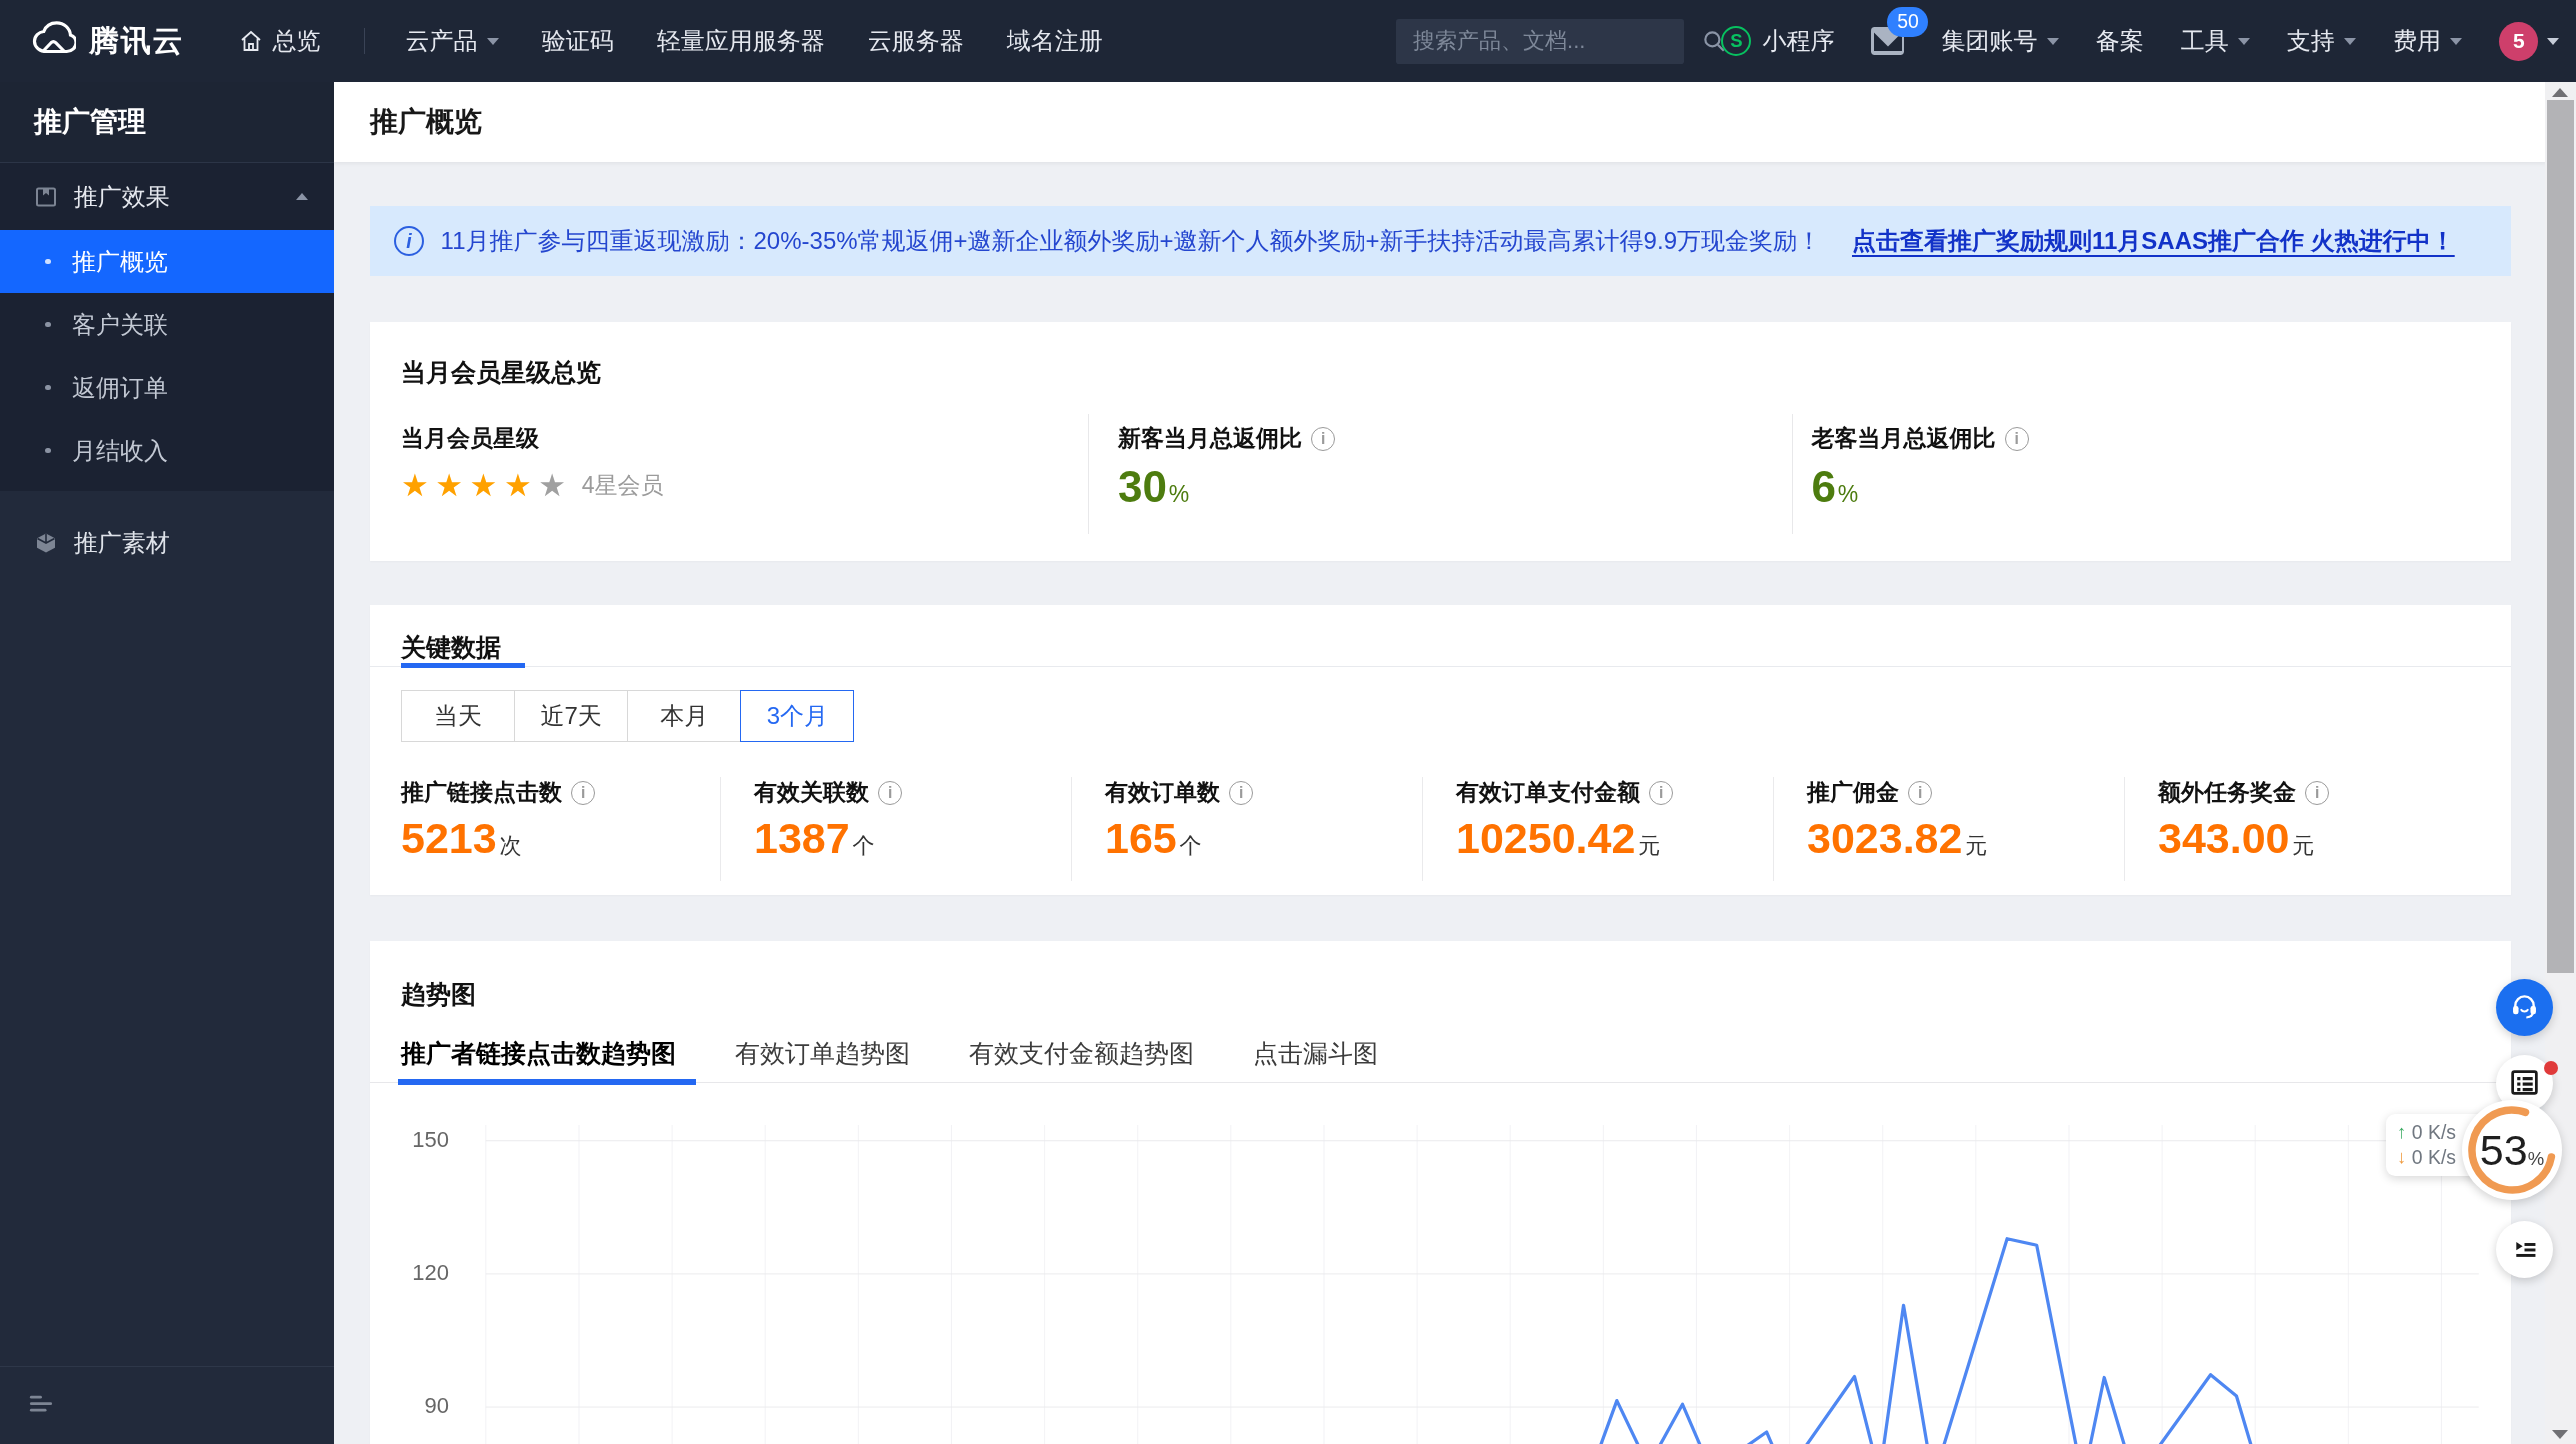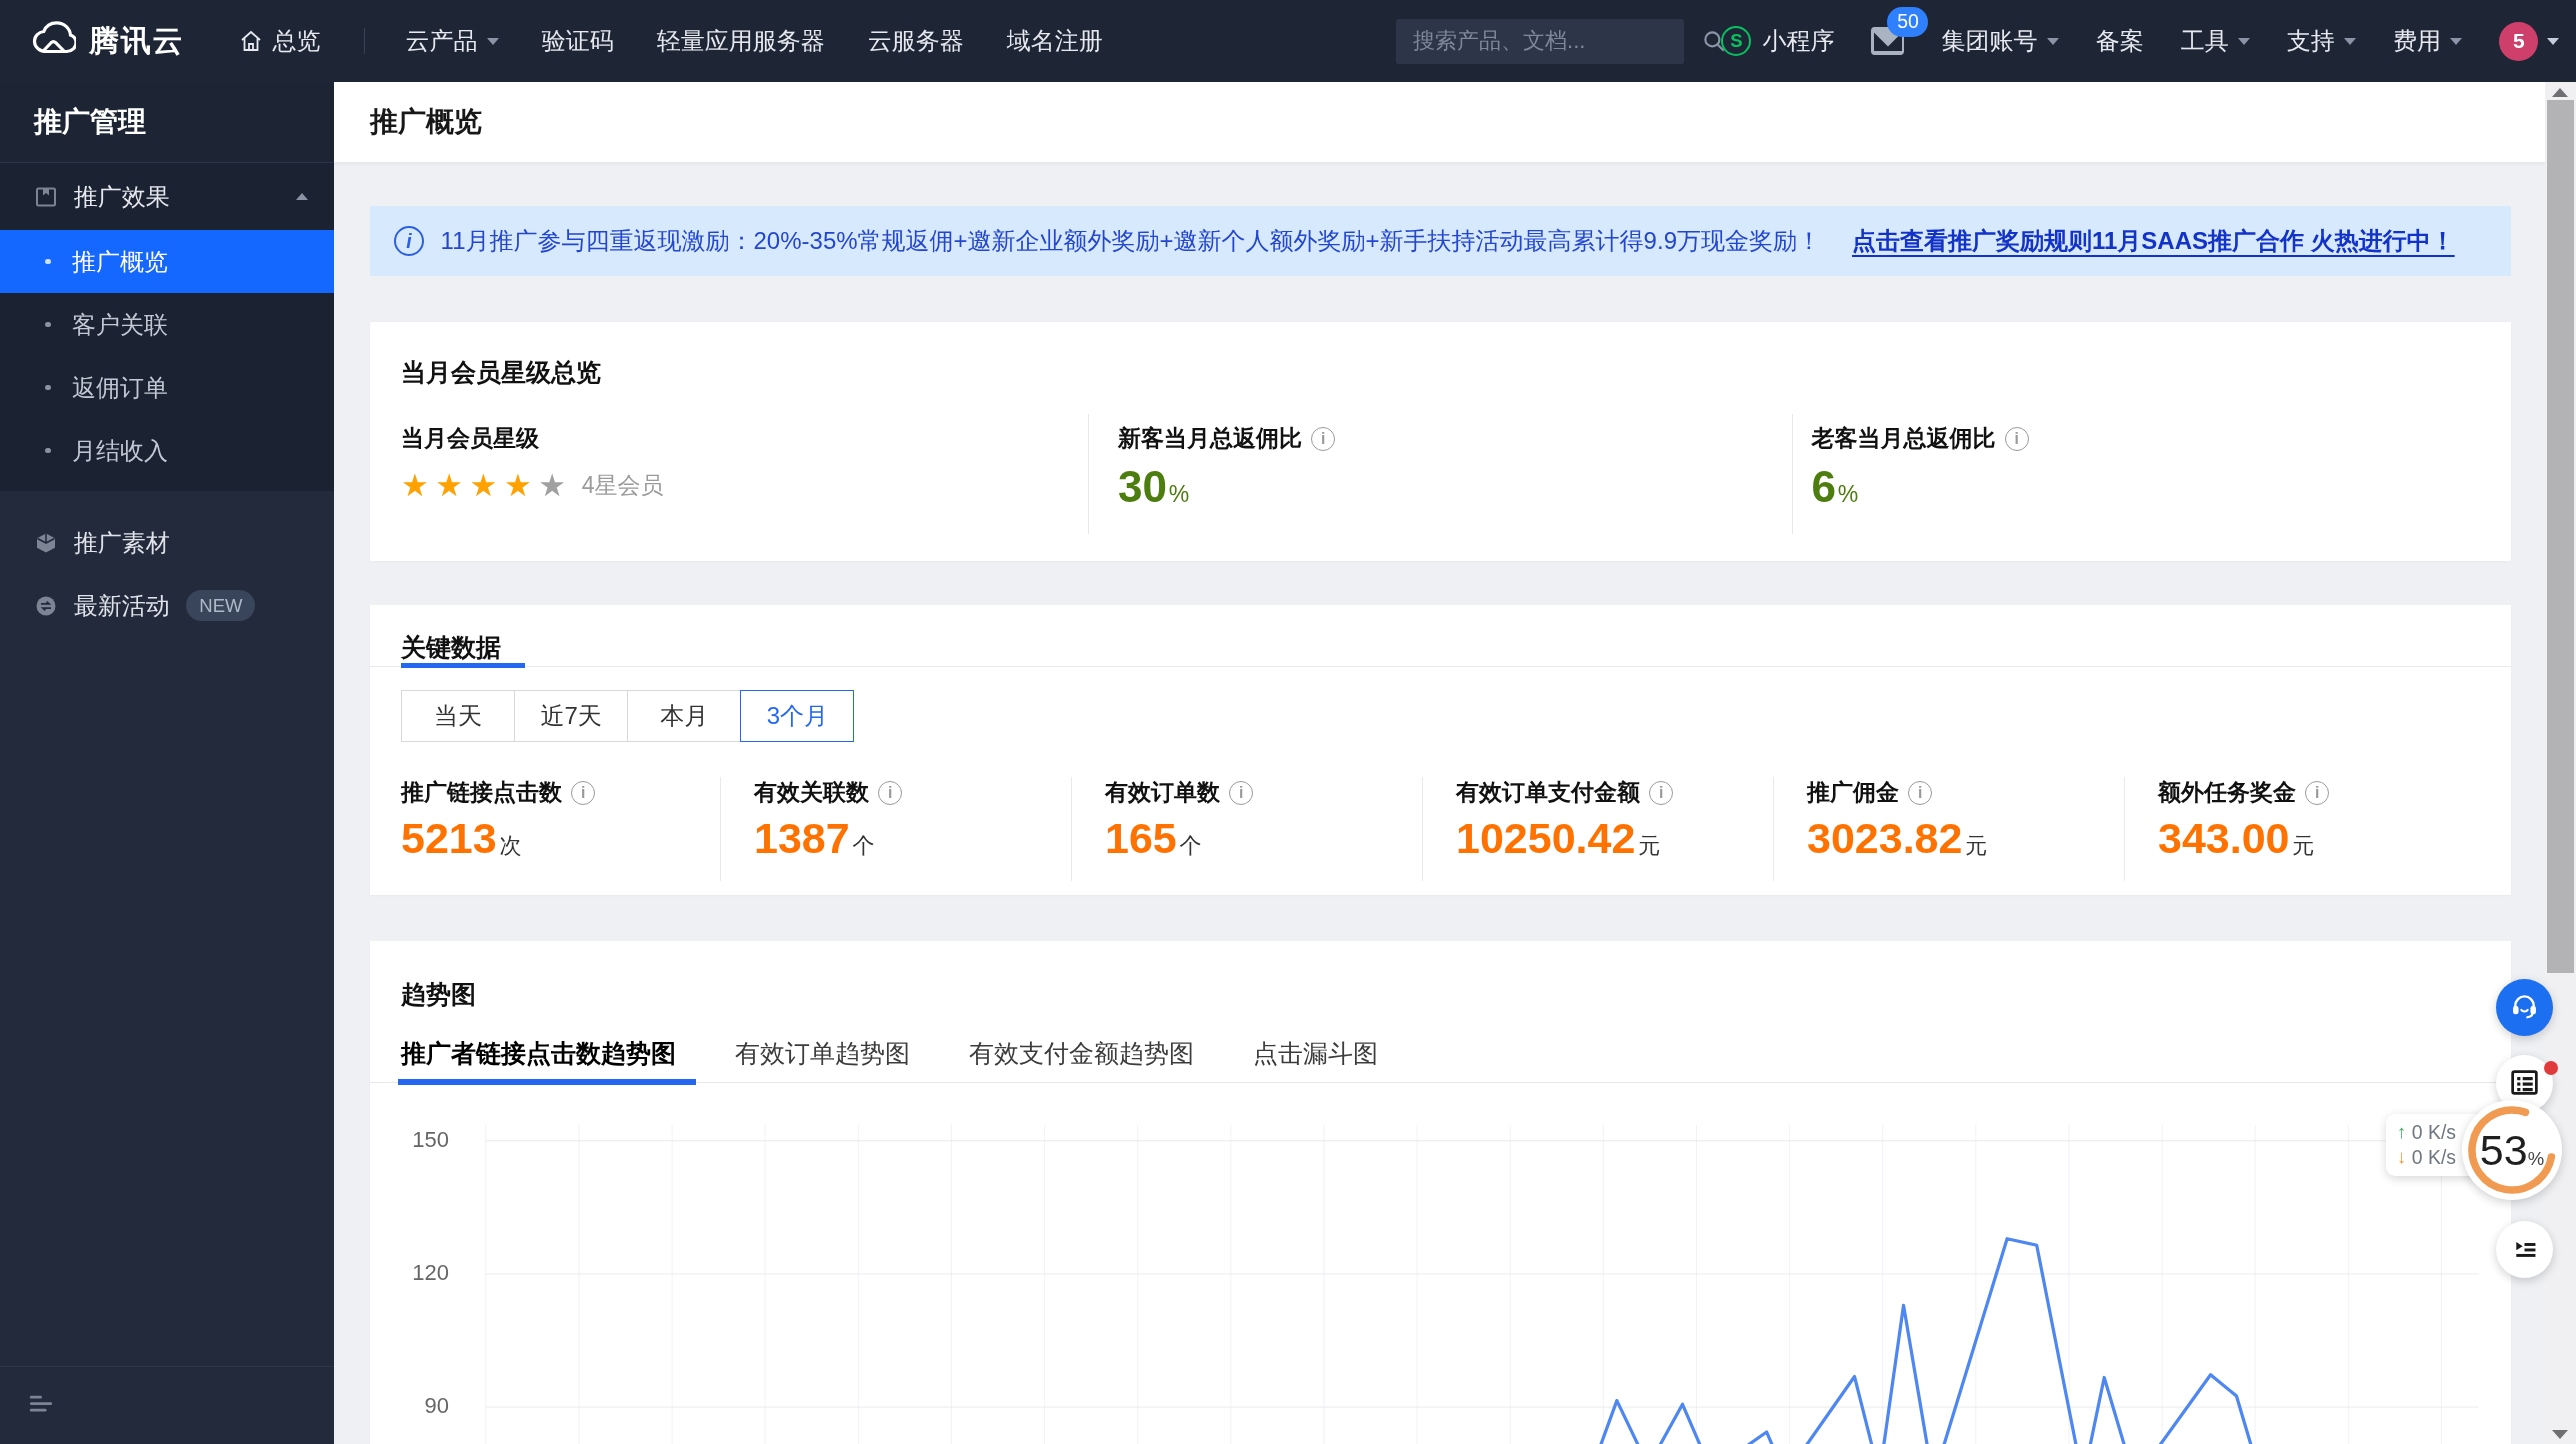--- a/index.html
+++ b/index.html
@@ -275,30 +275,20 @@
   <div style="height:20.3px;"></div>
   <div class="side-item">
     <span class="si-icon">
       <svg width="24" height="24" viewBox="0 0 24 24">
           <path d="M12 2.5 L21 7.3 V16.7 L12 21.5 3 16.7 V7.3 Z" fill="#7d8594"></path>
           <path d="M12 2.5 V12 M3.5 7.5 L12 12 L20.5 7.5" stroke="#222a3b" stroke-width="1.6" fill="none"></path>
         </svg>
     </span>
     <span>推广素材</span>
   </div>
-  <div class="side-item">
-    <span class="si-icon">
-      <svg width="24" height="24" viewBox="0 0 24 24">
-          <circle cx="12" cy="12" r="9.5" fill="#7d8594"></circle>
-          <path d="M7 9.8 h8 l-2.4-2.2 M17 14.2 h-8 l2.4 2.2" stroke="#222a3b" stroke-width="1.8" fill="none"></path>
-        </svg>
-    </span>
-    <span>最新活动</span>
-    <span class="new-badge">NEW</span>
-  </div>
   <div id="sidebar-bottom">
     <span>
       <svg width="26" height="20.3" viewBox="0 0 28 22">
           <rect x="2" y="2" width="13" height="3" rx="1.5" fill="#7d8594"></rect>
           <rect x="2" y="9" width="24" height="3" rx="1.5" fill="#7d8594"></rect>
           <rect x="2" y="16" width="18" height="3" rx="1.5" fill="#7d8594"></rect>
         </svg>
     </span>
   </div>
 </div>

